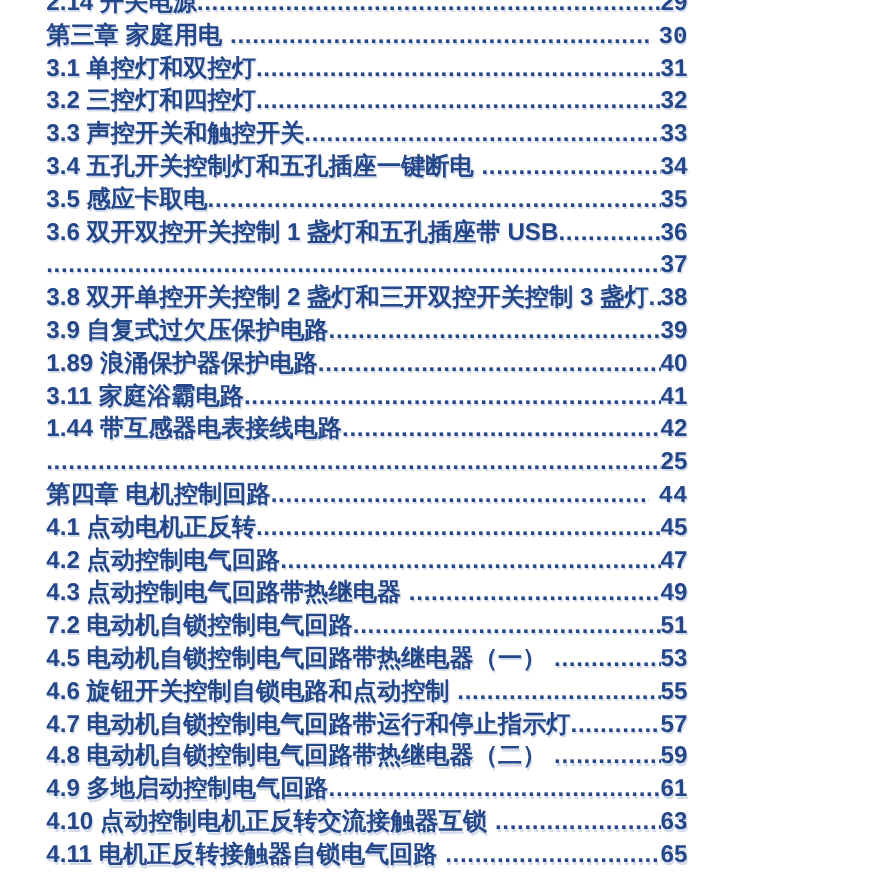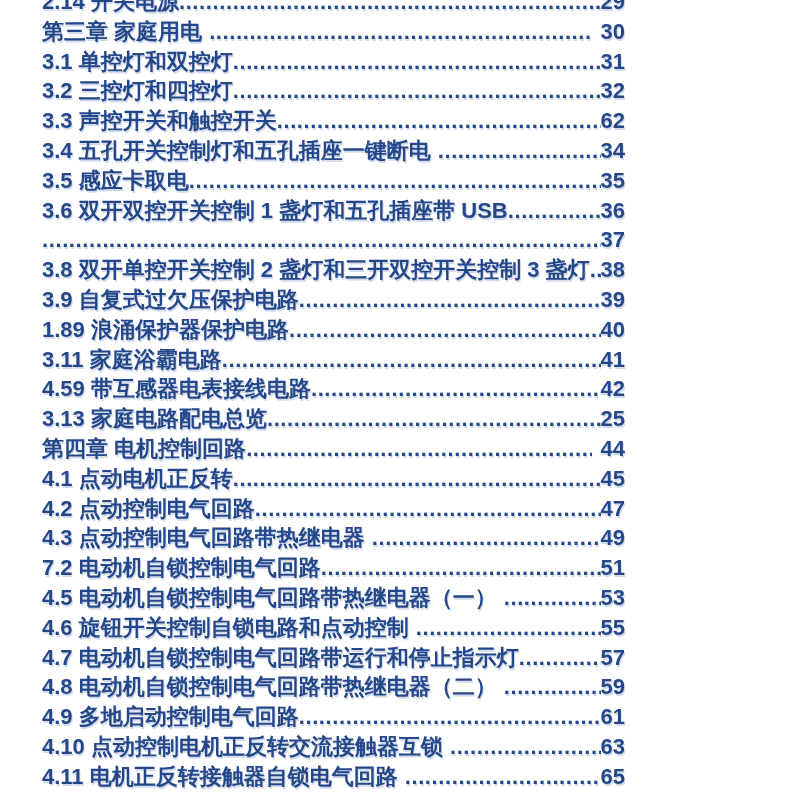--- a/index.html
+++ b/index.html
@@ -43,20 +43,21 @@
     letter-spacing: 0.6px;
   }
   .toc-row .pagenum {
     flex: 0 0 auto;
   }
   .toc-row.sp-dots .dots {
     margin-left: 7px;
   }
   .toc-row.gap-page .pagenum {
     margin-left: 9px;
+    font-family: Liberation Mono, monospace;
   }
 </style>
 </head>
 <body>
 
 <main id="toc-page">
   <div id="toc-list">
       <div class="toc-row section">
     <span class="label">2.14 开关电源</span>
     <span class="dots">....................................................................................................................................................................................................................................................................</span>
@@ -73,21 +74,21 @@
     <span class="pagenum">31</span>
   </div>
       <div class="toc-row section">
     <span class="label">3.2 三控灯和四控灯</span>
     <span class="dots">....................................................................................................................................................................................................................................................................</span>
     <span class="pagenum">32</span>
   </div>
       <div class="toc-row section">
     <span class="label">3.3 声控开关和触控开关</span>
     <span class="dots">....................................................................................................................................................................................................................................................................</span>
-    <span class="pagenum">62</span>
+    <span class="pagenum">33</span>
   </div>
       <div class="toc-row section sp-dots">
     <span class="label">3.4 五孔开关控制灯和五孔插座一键断电</span>
     <span class="dots">....................................................................................................................................................................................................................................................................</span>
     <span class="pagenum">34</span>
   </div>
       <div class="toc-row section">
     <span class="label">3.5 感应卡取电</span>
     <span class="dots">....................................................................................................................................................................................................................................................................</span>
     <span class="pagenum">35</span>
@@ -115,26 +116,25 @@
     <span class="label">1.89 浪涌保护器保护电路</span>
     <span class="dots">....................................................................................................................................................................................................................................................................</span>
     <span class="pagenum">40</span>
   </div>
       <div class="toc-row section">
     <span class="label">3.11 家庭浴霸电路</span>
     <span class="dots">....................................................................................................................................................................................................................................................................</span>
     <span class="pagenum">41</span>
   </div>
       <div class="toc-row section">
-    <span class="label">4.59 带互感器电表接线电路</span>
+    <span class="label">1.44 带互感器电表接线电路</span>
     <span class="dots">....................................................................................................................................................................................................................................................................</span>
     <span class="pagenum">42</span>
   </div>
       <div class="toc-row section">
-    <span class="label">3.13 家庭电路配电总览</span>
     <span class="dots">....................................................................................................................................................................................................................................................................</span>
     <span class="pagenum">25</span>
   </div>
       <div class="toc-row chapter gap-page">
     <span class="label">第四章 电机控制回路</span>
     <span class="dots">....................................................................................................................................................................................................................................................................</span>
     <span class="pagenum">44</span>
   </div>
       <div class="toc-row section">
     <span class="label">4.1 点动电机正反转</span>

